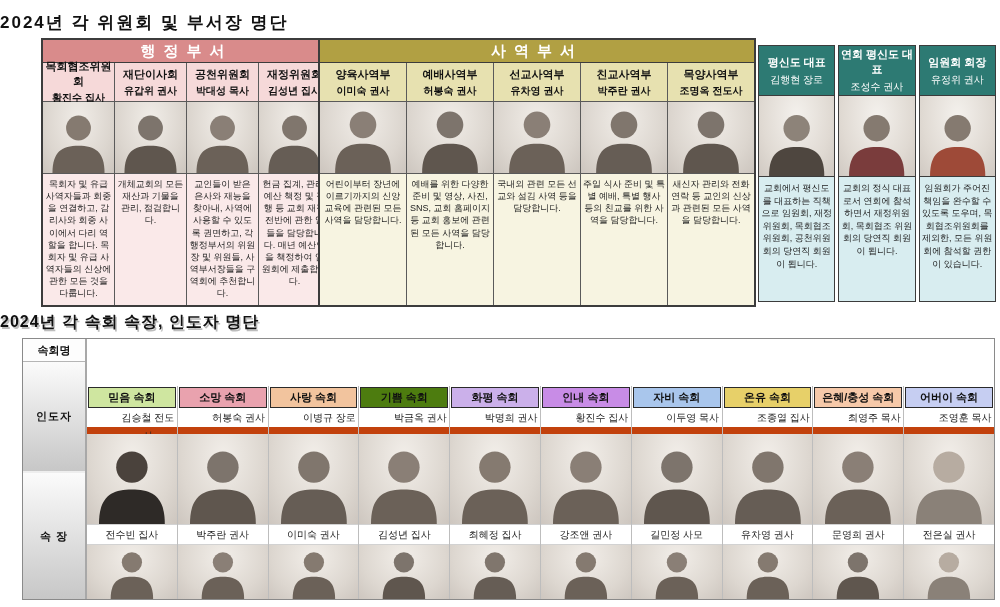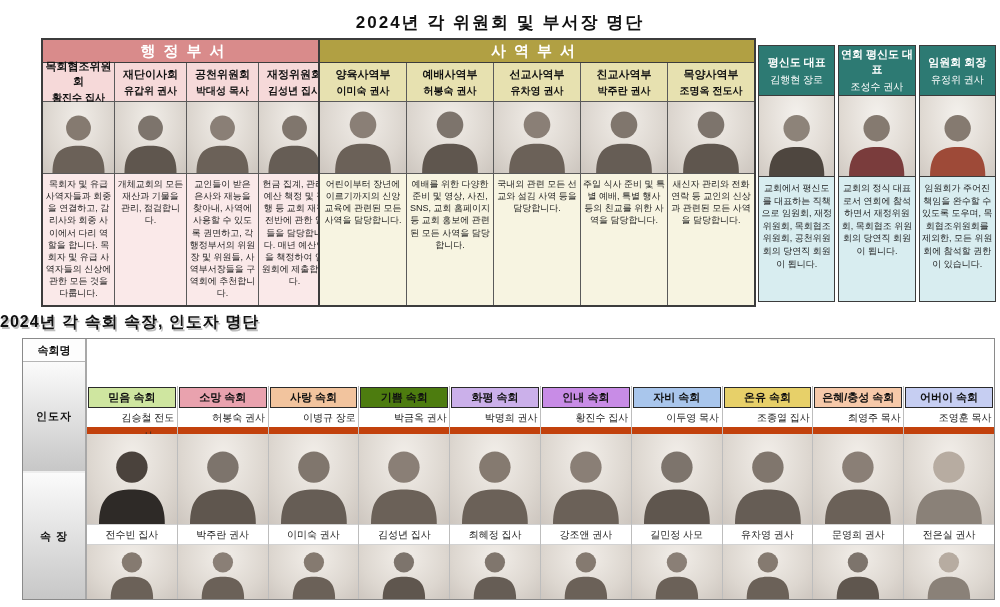--- a/index.html
+++ b/index.html
@@ -1,18 +1,18 @@
 <!DOCTYPE html>
 <html><head>
 <meta charset="utf-8">
 <style>
   html,body{margin:0;padding:0;background:#fff;}
   .page{position:relative;width:1000px;height:607px;background:#fff;overflow:hidden;
         font-family:"Liberation Sans","DejaVu Sans",sans-serif;color:#111;}
-  .top-title{position:absolute;top:11px;left:0;width:100%;text-align:center;
+  .top-title{position:absolute;top:11px;left:0;width:100%;text-align:left;
              font-size:17px;font-weight:bold;letter-spacing:2px;}
   
   .dept{position:absolute;top:38px;border:2px solid #3c3c3c;box-sizing:border-box;
         display:flex;flex-direction:column;background:#fff;}
   .dept.admin{left:25px;width:291px;height:269px;margin-left:16px;}
   .dept.ministry{left:318px;width:438px;height:269px;}
   .dept-header{height:22px;line-height:22px;text-align:center;color:#fff;font-weight:bold;
                font-size:15px;letter-spacing:8px;border-bottom:1px solid #3c3c3c;}
   .admin .dept-header{background:#d98b8b;}
   .ministry .dept-header{background:#b1a043;}

